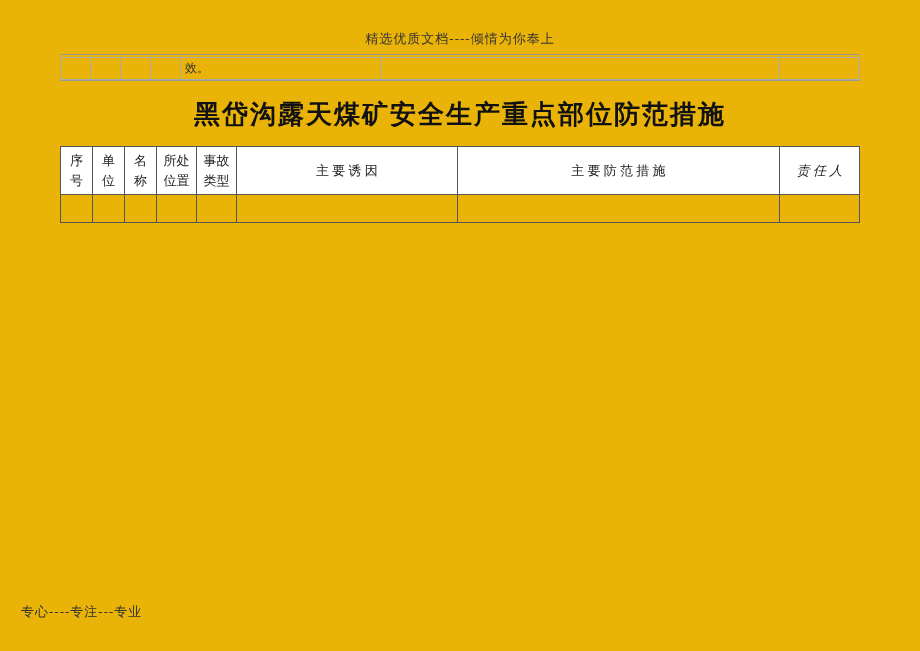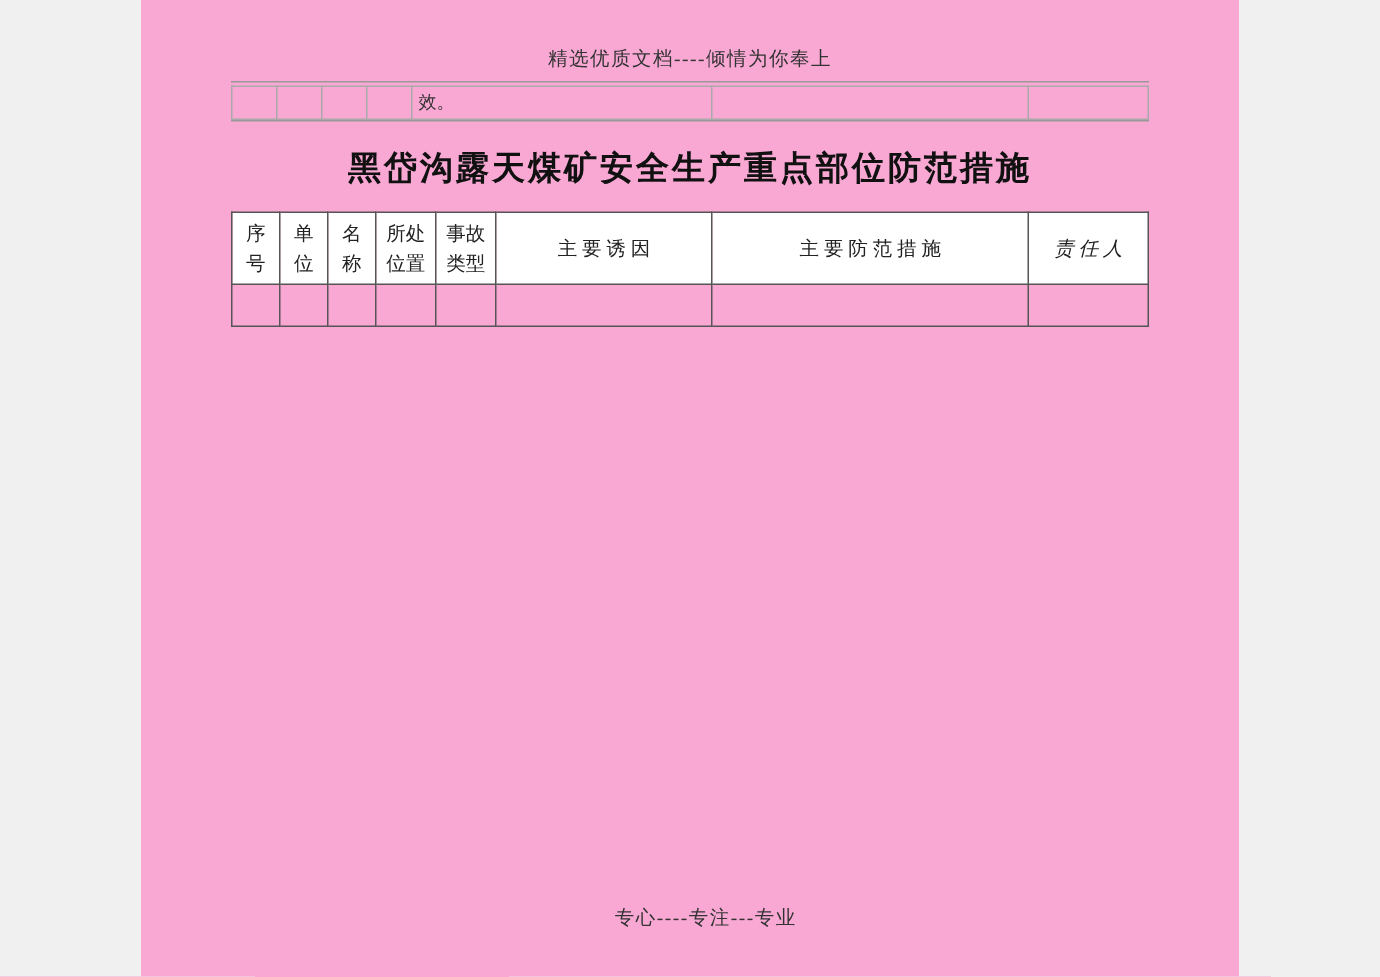--- a/index.html
+++ b/index.html
@@ -9,23 +9,23 @@
     }
     body {
       background: #f0f0f0;
       display: flex;
       justify-content: center;
       align-items: flex-start;
       min-height: 651px;
       font-family: "SimSun", "宋体", serif;
     }
     .page {
-      width: 732px;
+      width: 920px;
       min-height: 651px;
-      background: #f9a8d4;
+      background: #eab308;
       padding: 30px 60px 30px 60px;
       position: relative;
     }
     .top-header {
       text-align: center;
       font-size: 13px;
       color: #333;
       margin-bottom: 6px;
       letter-spacing: 1px;
     }
@@ -48,21 +48,21 @@
       padding: 2px 6px;
       height: 22px;
       min-width: 30px;
     }
     .top-bar-table .effect-cell {
       text-align: left;
       padding-left: 4px;
     }
     .main-title {
       text-align: center;
-      font-size: 22px;
+      font-size: 26px;
       font-weight: bold;
       color: #111;
       margin: 16px 0 14px 0;
       letter-spacing: 2px;
       font-family: "SimHei", "黑体", sans-serif;
     }
     .main-table {
       width: 100%;
       border-collapse: collapse;
       font-size: 13px;
@@ -85,21 +85,21 @@
     .col-name { width: 32px; }
     .col-loc { width: 40px; }
     .col-type { width: 40px; }
     .col-cause { }
     .col-measure { }
     .col-resp { width: 80px; font-style: italic; }
     .th-multiline {
       line-height: 1.6;
     }
     .footer-text {
-      text-align: center;
+      text-align: left;
       font-size: 13px;
       color: #333;
       position: absolute;
       bottom: 30px;
       left: 0;
       right: 0;
       letter-spacing: 1px;
       margin-left: 21px;
     }
   </style>

